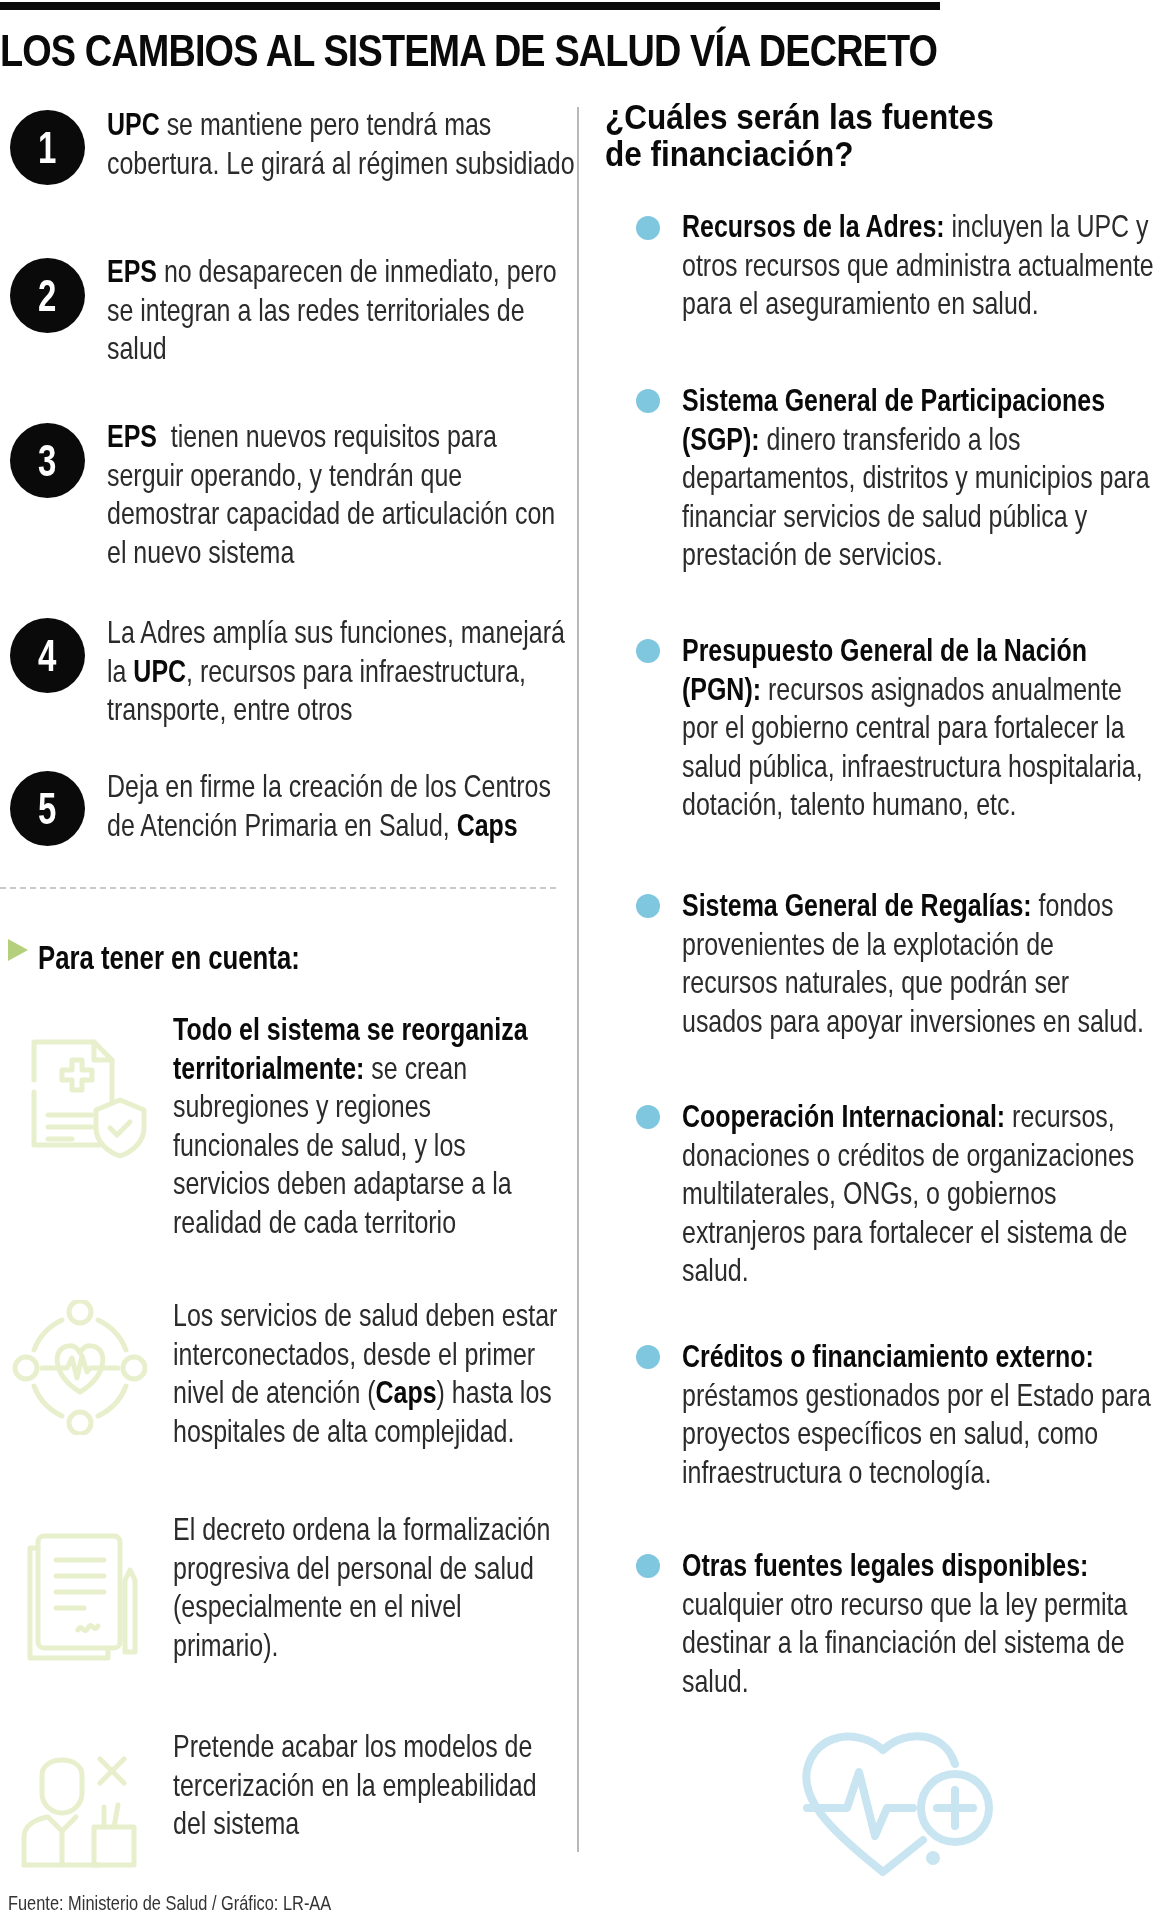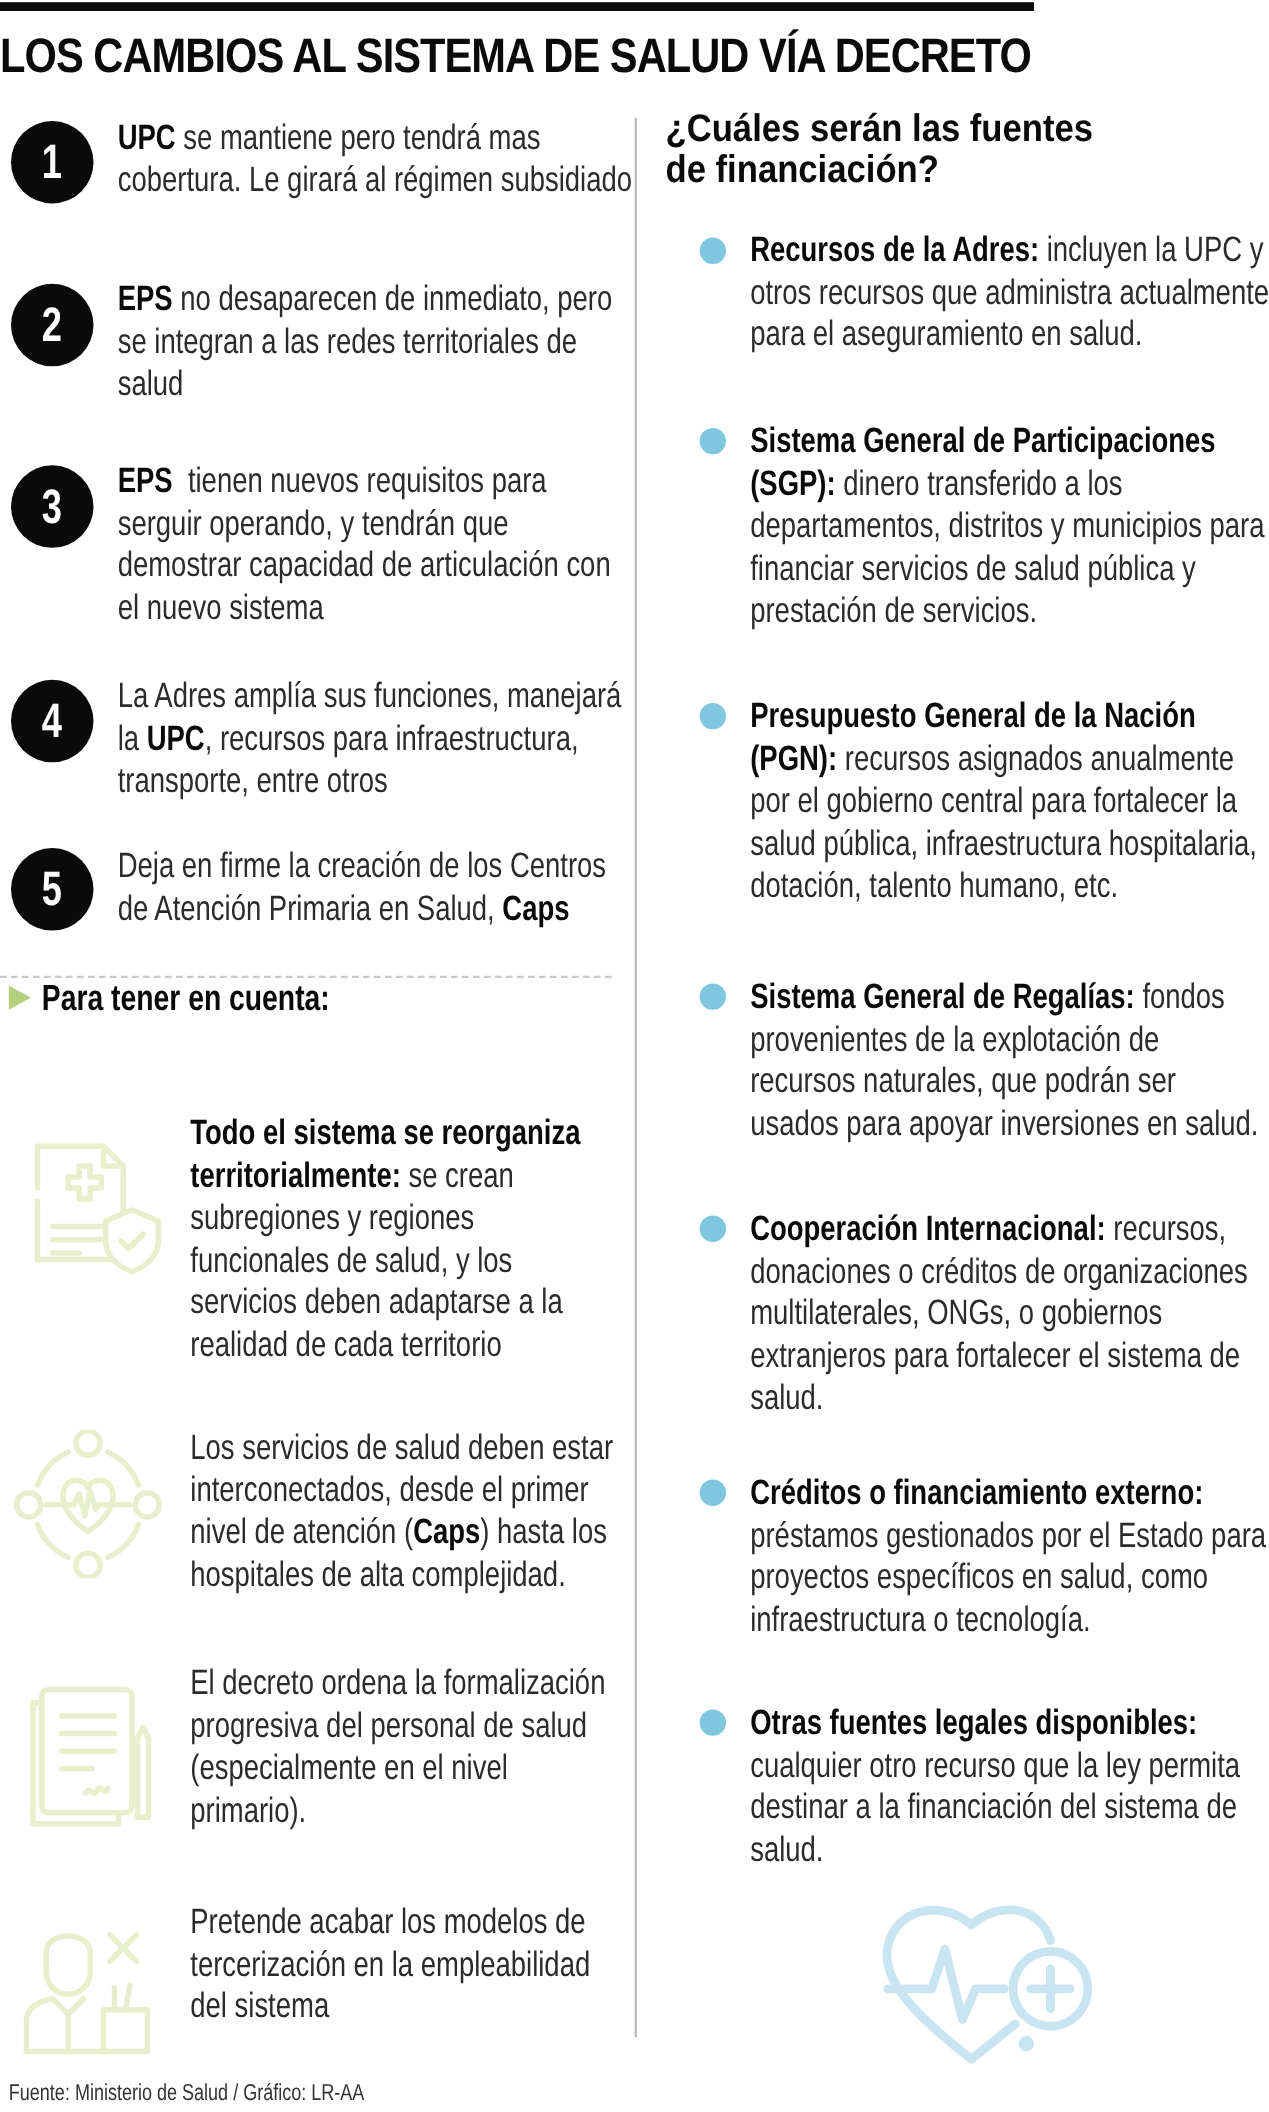--- a/index.html
+++ b/index.html
@@ -15,21 +15,21 @@
   
   .cond { transform-origin: left top; transform: scaleX(0.78); line-height: 38.5px; font-size: 32px; color: #2b2b2b; }
   .cond b { color: #0a0a0a; }
 
   .num { width: 75px; height: 75px; border-radius: 50%; background: #0a0a0a; color: #fff;
          font-size: 44px; font-weight: bold; display: flex; align-items: center; justify-content: center; left: 10px; }
   .num span { display: inline-block; transform: scaleX(0.75); }
 
   .ntext { left: 107px; width: 600px; }
 
-  .tip-head { left: 8px; top: 888px; display: flex; align-items: center; }
+  .tip-head { left: 8px; top: 939px; display: flex; }
   .tip-arrow { width: 0; height: 0; border-top: 11px solid transparent; border-bottom: 11px solid transparent;
                border-left: 20px solid #b4d07c; margin-right: 10px; }
   .tip-label { font-size: 33px; font-weight: bold; color: #0a0a0a; transform-origin: left center; transform: scaleX(0.78); white-space: nowrap; }
 
   .dtext { left: 173px; width: 500px; }
   .dicon { left: 12px; width: 135px; height: 135px; }
 
   .rhead { left: 605px; top: 98px; font-size: 35px; font-weight: bold; line-height: 37px; color: #0a0a0a;
            transform-origin: left top; transform: scaleX(0.9); white-space: nowrap; }
   .bullet { left: 636px; width: 24px; height: 24px; border-radius: 50%; background: #7fc6df; }

